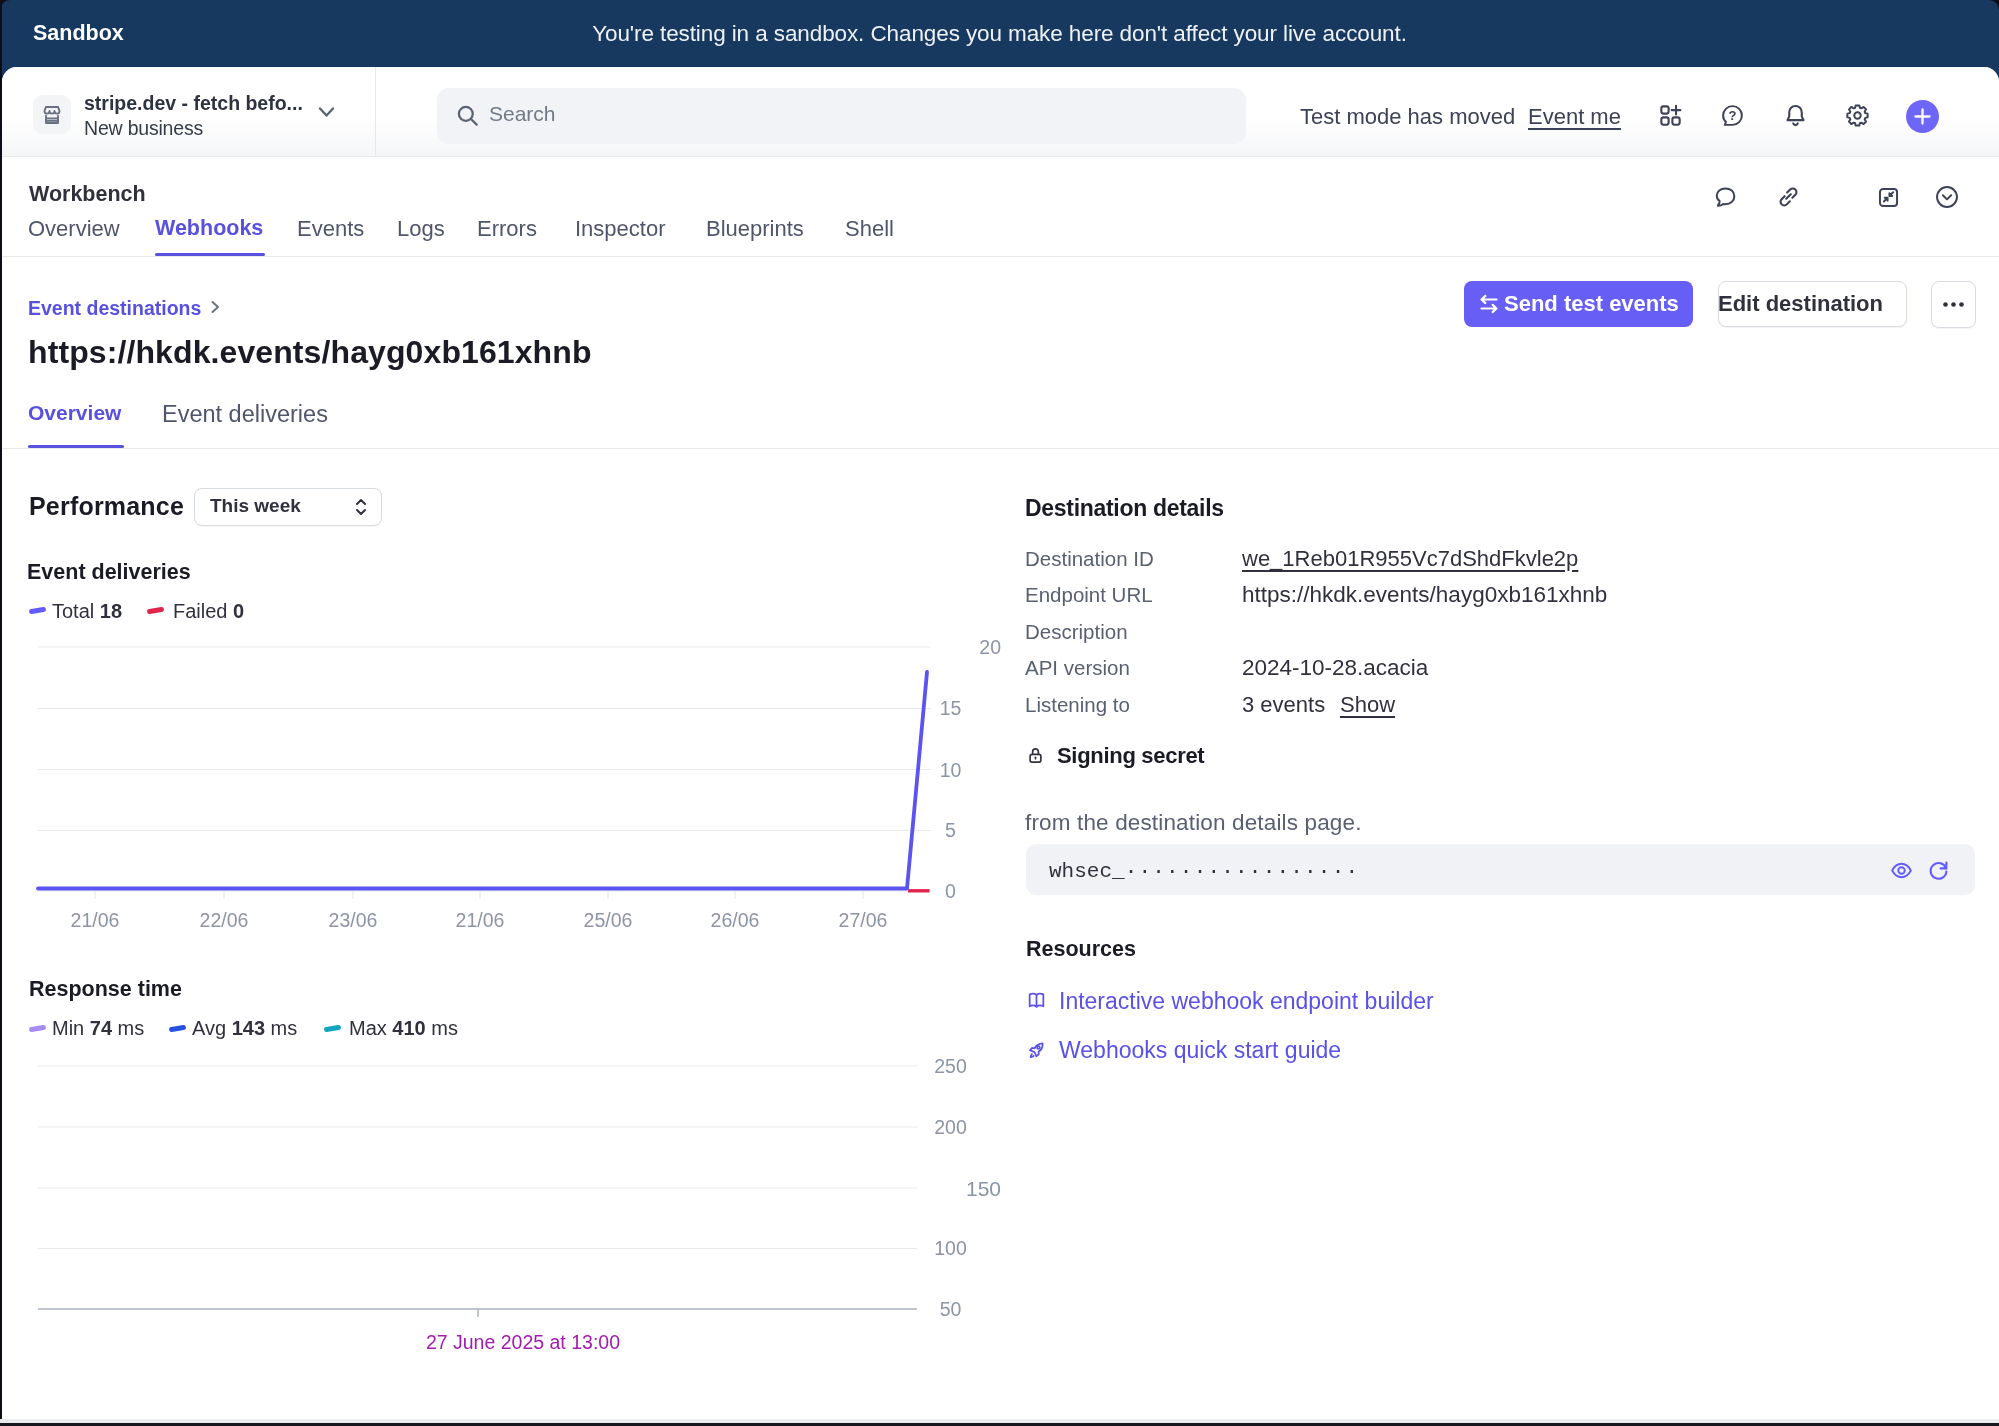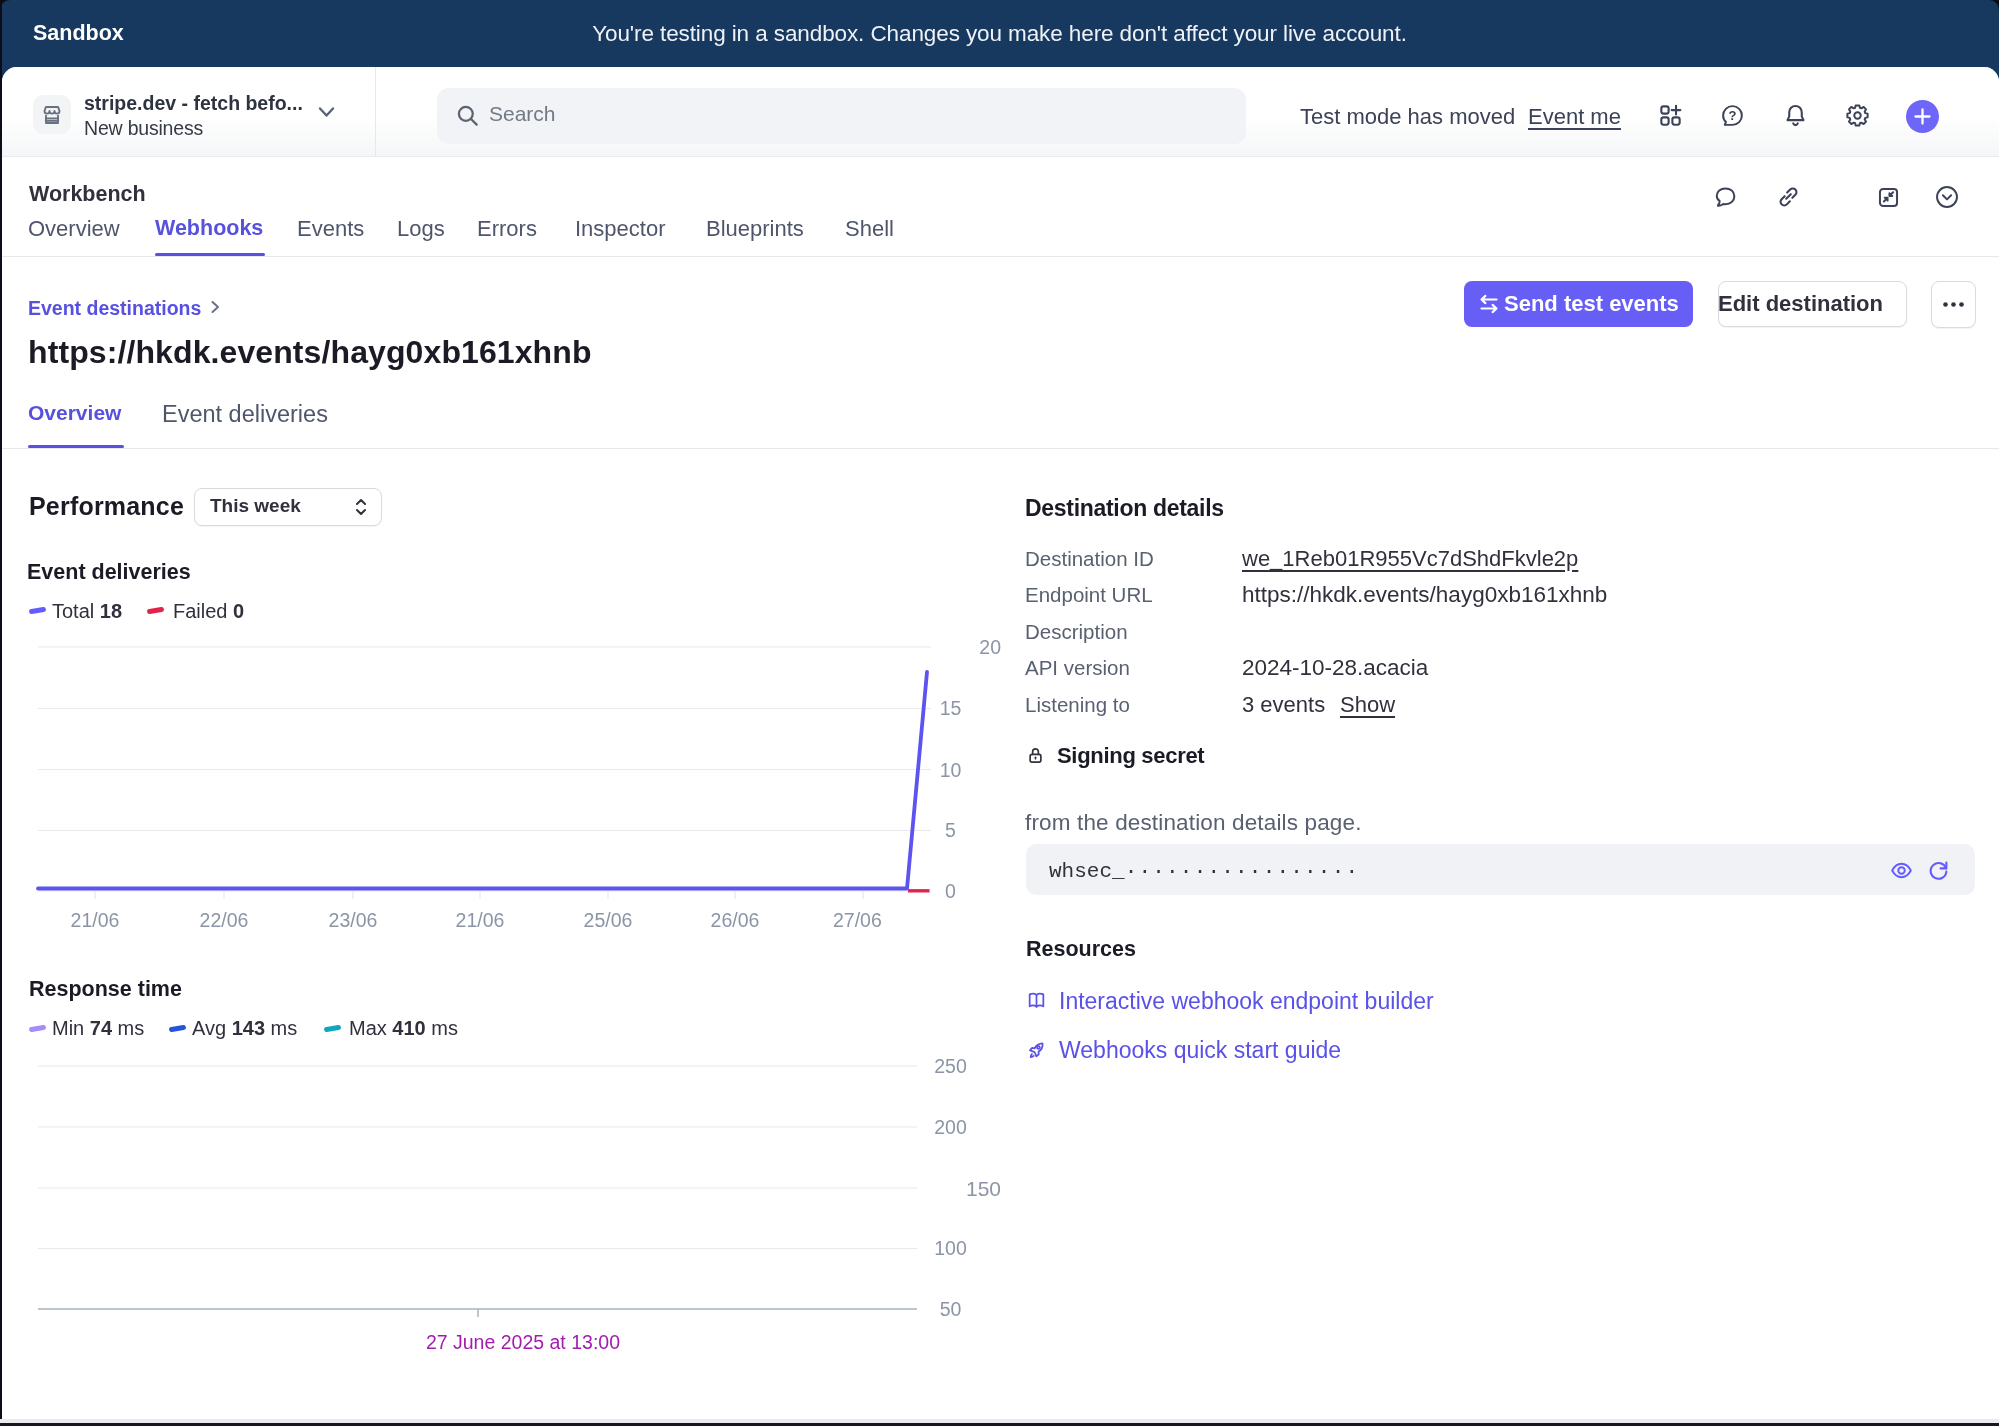--- a/index.html
+++ b/index.html
@@ -147,21 +147,21 @@
   <div class="t" style="left:900px;top:697px;width:101px;text-align:center;font-size:19.5px;color:#8b95a5">15</div>
   <div class="t" style="left:900px;top:759px;width:101px;text-align:center;font-size:19.5px;color:#8b95a5">10</div>
   <div class="t" style="left:900px;top:819px;width:101px;text-align:center;font-size:19.5px;color:#8b95a5">5</div>
   <div class="t" style="left:900px;top:880px;width:101px;text-align:center;font-size:19.5px;color:#8b95a5">0</div>
   <div class="t" style="left:65px;top:909px;width:60px;text-align:center;font-size:19.5px;color:#8b95a5">21/06</div>
   <div class="t" style="left:194px;top:909px;width:60px;text-align:center;font-size:19.5px;color:#8b95a5">22/06</div>
   <div class="t" style="left:323px;top:909px;width:60px;text-align:center;font-size:19.5px;color:#8b95a5">23/06</div>
   <div class="t" style="left:450px;top:909px;width:60px;text-align:center;font-size:19.5px;color:#8b95a5">21/06</div>
   <div class="t" style="left:578px;top:909px;width:60px;text-align:center;font-size:19.5px;color:#8b95a5">25/06</div>
   <div class="t" style="left:705px;top:909px;width:60px;text-align:center;font-size:19.5px;color:#8b95a5">26/06</div>
-  <div class="t" style="left:833px;top:909px;width:60px;text-align:left;font-size:19.5px;color:#8b95a5">27/06</div>
+  <div class="t" style="left:833px;top:909px;width:60px;text-align:center;font-size:19.5px;color:#8b95a5">27/06</div>
 
   <div class="t" style="left:29px;top:977px;font-size:21.5px;font-weight:700;color:#1a1b25">Response time</div>
   <div class="abs" style="left:29px;top:1026px;width:17px;height:5px;background:#a78bfa;border-radius:2.5px;transform:rotate(-10deg)"></div>
   <div class="t" style="left:52px;top:1017px;font-size:20px;color:#30313d">Min <b>74</b> ms</div>
   <div class="abs" style="left:169px;top:1026px;width:17px;height:5px;background:#2553df;border-radius:2.5px;transform:rotate(-10deg)"></div>
   <div class="t" style="left:192px;top:1017px;font-size:20px;color:#30313d">Avg <b>143</b> ms</div>
   <div class="abs" style="left:324px;top:1026px;width:17px;height:5px;background:#12a5bd;border-radius:2.5px;transform:rotate(-10deg)"></div>
   <div class="t" style="left:349px;top:1017px;font-size:20px;color:#30313d">Max <b>410</b> ms</div>
 
   <svg class="abs" style="left:2px;top:1050px" width="995" height="290" viewBox="0 0 995 290" fill="none">

